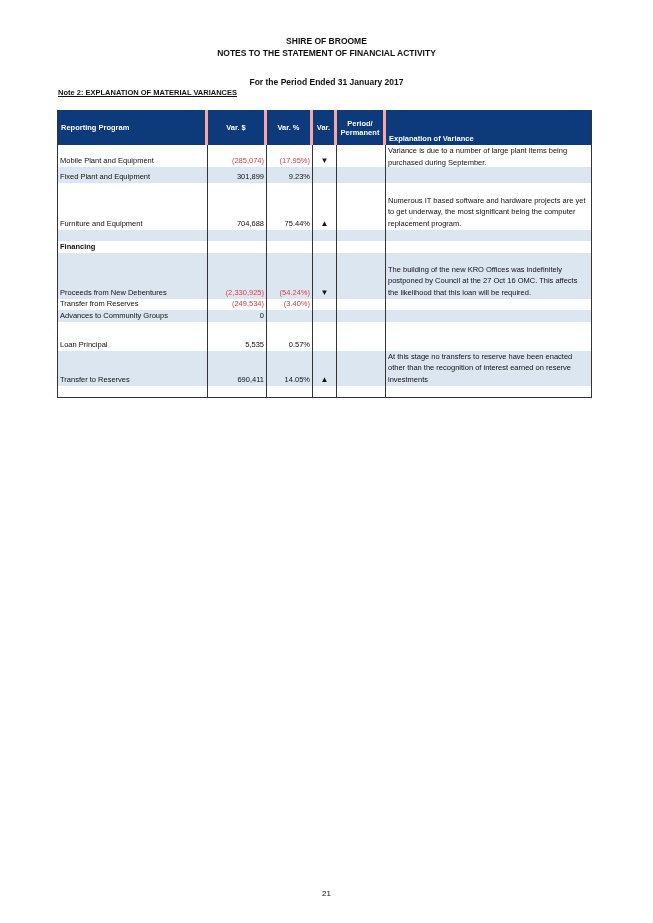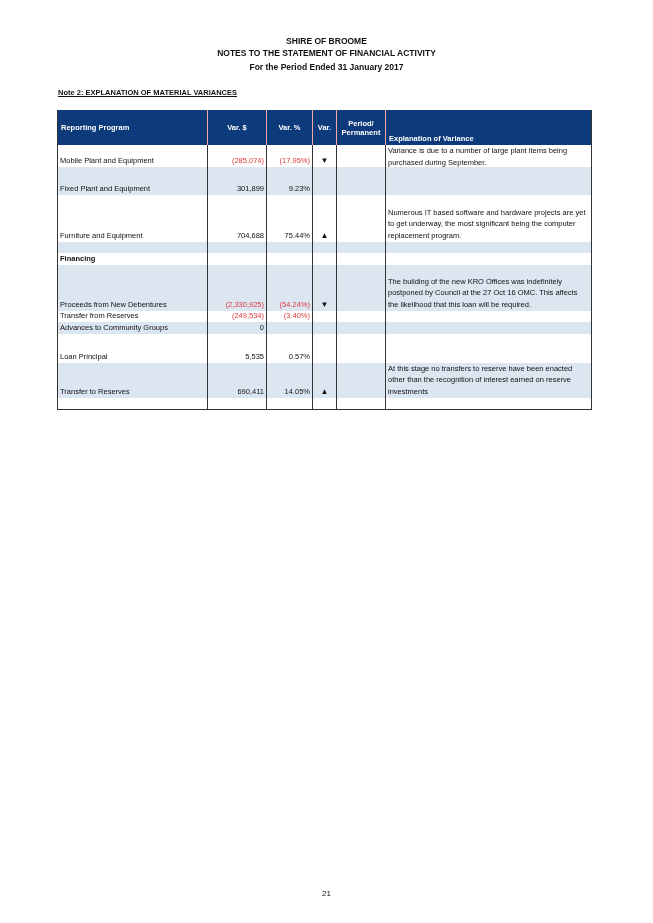--- a/index.html
+++ b/index.html
@@ -1,23 +1,23 @@
 <!DOCTYPE html>
 <html><head>
 <meta charset="utf-8">
 <style>
   html, body { margin: 0; padding: 0; background: #ffffff; }
   body { width: 653px; height: 923px; position: relative; font-family: "Liberation Sans", sans-serif; color: #111; }
   .titles { position: absolute; top: 35px; left: 0; width: 653px; text-align: center; font-weight: bold; font-size: 8.5px; line-height: 12px; }
   .titles div { margin: 0; }
-  .titles .t3 { margin-top: 2px; }
+  .titles .t3 { margin-top: 17px; }
   .note { position: absolute; top: 88px; left: 58px; font-size: 7.5px; font-weight: bold; text-decoration: underline; }
   .table { position: absolute; left: 57px; top: 110px; width: 535px; border: 1px solid #333; border-top: none; box-sizing: border-box; }
   .hdr { display: flex; height: 35px; background: #0d3a7a; color: #fff; font-weight: bold; font-size: 7.5px; }
-  .hdr > div { box-sizing: border-box; border-right: 1px solid #fca5a5; display: flex; align-items: center; padding: 0 3px; }
+  .hdr > div { box-sizing: border-box; border-right: 3px solid #fca5a5; display: flex; align-items: center; padding: 0 3px; }
   .hdr > div:last-child { border-right: none; align-items: flex-end; padding-bottom: 2px; }
   .row { display: flex; font-size: 7.5px; }
   .row > div { box-sizing: border-box; border-right: 1px solid #333; display: flex; align-items: flex-end; padding: 0 2px 1px 2px; line-height: 11.5px; }
   .row > div:last-child { border-right: none; align-items: flex-start; }
   .row.alt { background: #dce6f1; }
   .c1 { width: 150px; }
   .c2 { width: 59px; justify-content: flex-end; }
   .c3 { width: 46px; justify-content: flex-end; text-align: center; }
   .c4 { width: 24px; justify-content: center; }
   .c5 { width: 49px; justify-content: center; text-align: center; }
@@ -51,21 +51,21 @@
 
   <div class="row" style="height:22px">
     <div class="c1">Mobile Plant and Equipment</div>
     <div class="c2 neg">(285,074)</div>
     <div class="c3 neg">(17.95%)</div>
     <div class="c4 arrow">▼</div>
     <div class="c5"></div>
     <div class="c6">Variance is due to a number of large plant items being purchased during September.</div>
   </div>
 
-  <div class="row alt" style="height:28px">
+  <div class="row alt" style="height:16px">
     <div class="c1">Fixed Plant and Equipment</div>
     <div class="c2">301,899</div>
     <div class="c3">9.23%</div>
     <div class="c4"></div>
     <div class="c5"></div>
     <div class="c6"></div>
   </div>
 
   <div class="row" style="height:47px">
     <div class="c1">Furniture and Equipment</div>

